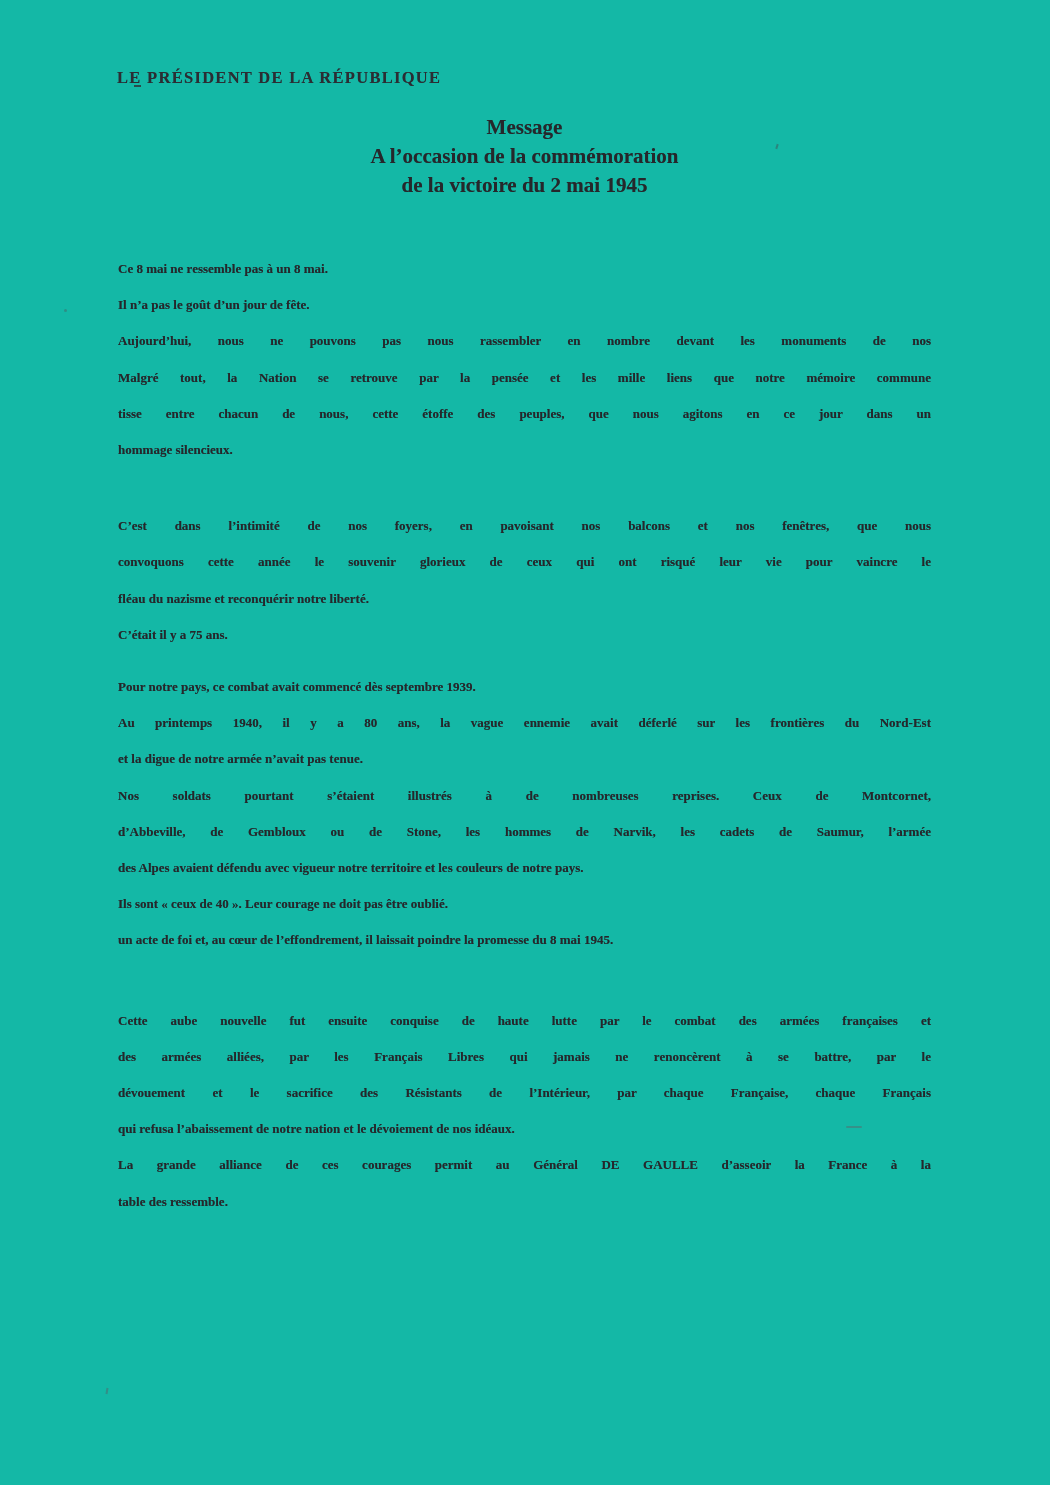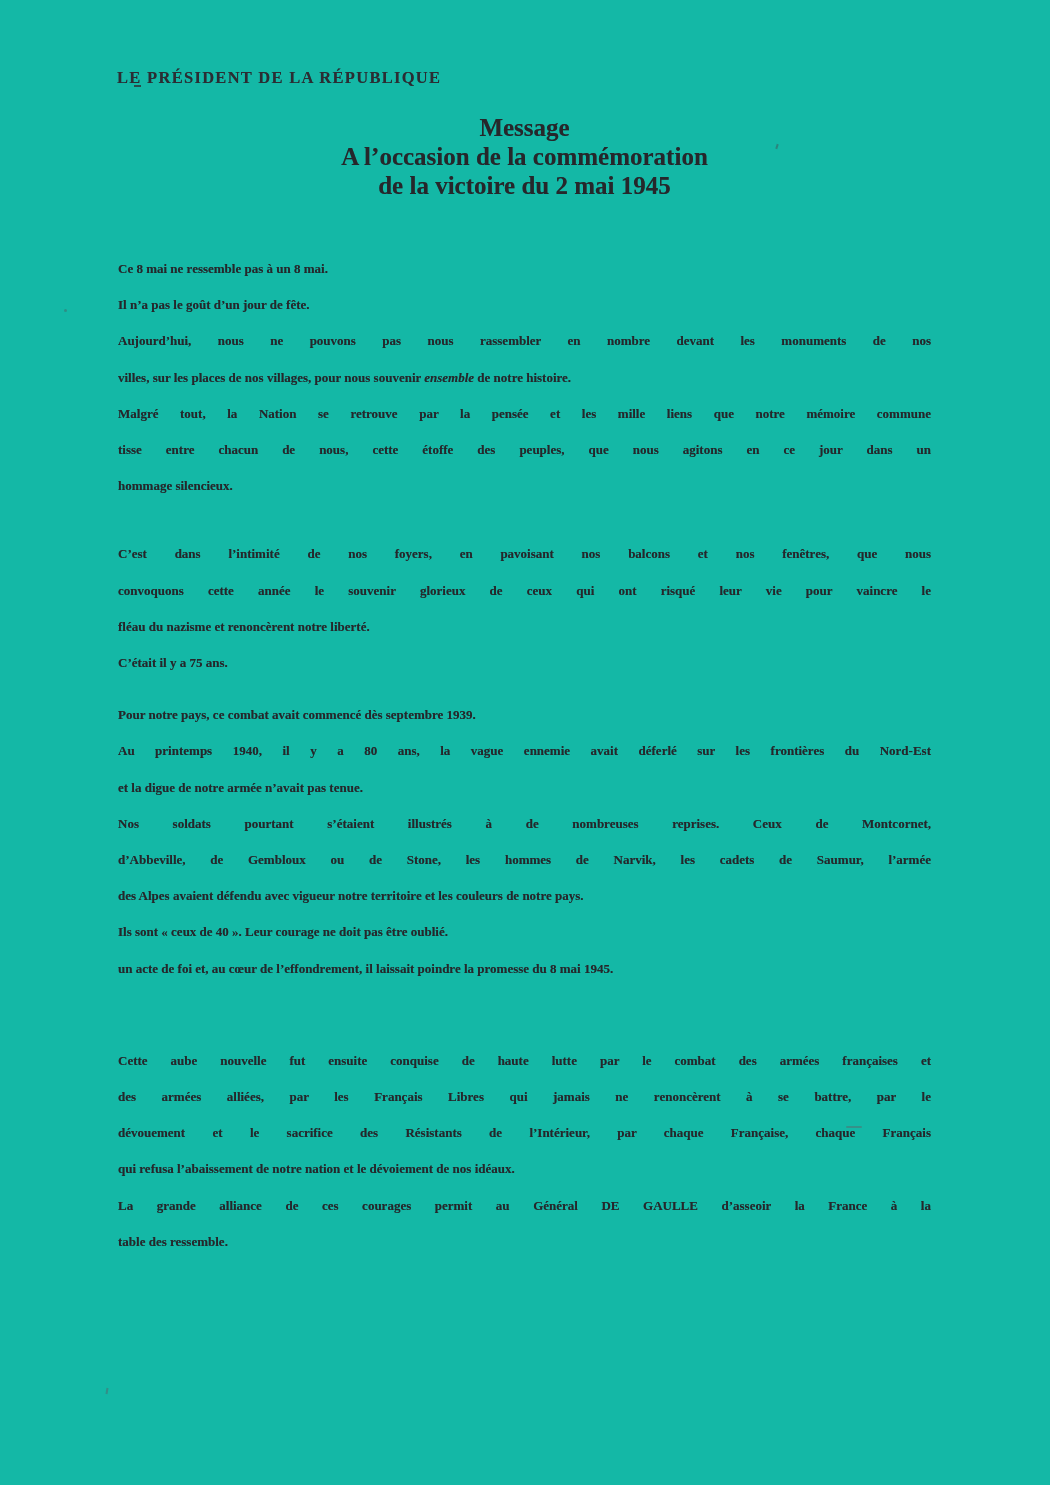--- a/index.html
+++ b/index.html
@@ -31,38 +31,38 @@
     white-space: nowrap;
     color: #2b2d33;
   }
 
   .title {
     position: absolute;
     top: 113px;
     left: 118px;
     width: 813px;
     text-align: center;
-    font-size: 25px;
+    font-size: 21px;
     line-height: 29px;
     color: #26272b;
   }
 
   .body-text {
     position: absolute;
     top: 251px;
     left: 118px;
     width: 813px;
     font-size: 13px;
     line-height: 36.2px;
   }
 
   .block { margin: 0; }
-  .body-text .block:nth-child(2) { margin-top: 32px; }
+  .body-text .block:nth-child(2) { margin-top: 40px; }
   .body-text .block:nth-child(3) { margin-top: 16px; }
-  .body-text .block:nth-child(4) { margin-top: 56px; }
+  .body-text .block:nth-child(4) { margin-top: 44px; }
 
   .para { margin: 0; }
 
   .line {
     text-align: left;
     min-height: 36.2px;
   }
   .line.fill {
     text-align: justify;
     text-align-last: justify;
@@ -123,33 +123,32 @@
   <div class="body-text">
       <div class="block">
         <div class="para">
           <div class="line">Ce 8 mai ne ressemble pas à un 8 mai.</div>
         </div>
         <div class="para">
           <div class="line">Il n’a pas le goût d’un jour de fête.</div>
         </div>
         <div class="para">
           <div class="line fill">Aujourd’hui, nous ne pouvons pas nous rassembler en nombre devant les monuments de nos</div>
-          <div class="line">villes, sur les places de nos villages, pour nous souvenir <em>ensemble</em> de notre histoire.</div>
         </div>
         <div class="para">
           <div class="line fill">Malgré tout, la Nation se retrouve par la pensée et les mille liens que notre mémoire commune</div>
           <div class="line fill">tisse entre chacun de nous, cette étoffe des peuples, que nous agitons en ce jour dans un</div>
           <div class="line">hommage silencieux.</div>
         </div>
       </div>
       <div class="block">
         <div class="para">
           <div class="line fill">C’est dans l’intimité de nos foyers, en pavoisant nos balcons et nos fenêtres, que nous</div>
           <div class="line fill">convoquons cette année le souvenir glorieux de ceux qui ont risqué leur vie pour vaincre le</div>
-          <div class="line">fléau du nazisme et renoncèrent notre liberté.</div>
+          <div class="line">fléau du nazisme et reconquérir notre liberté.</div>
         </div>
         <div class="para">
           <div class="line">C’était il y a 75 ans.</div>
         </div>
       </div>
       <div class="block">
         <div class="para">
           <div class="line">Pour notre pays, ce combat avait commencé dès septembre 1939.</div>
         </div>
         <div class="para">

